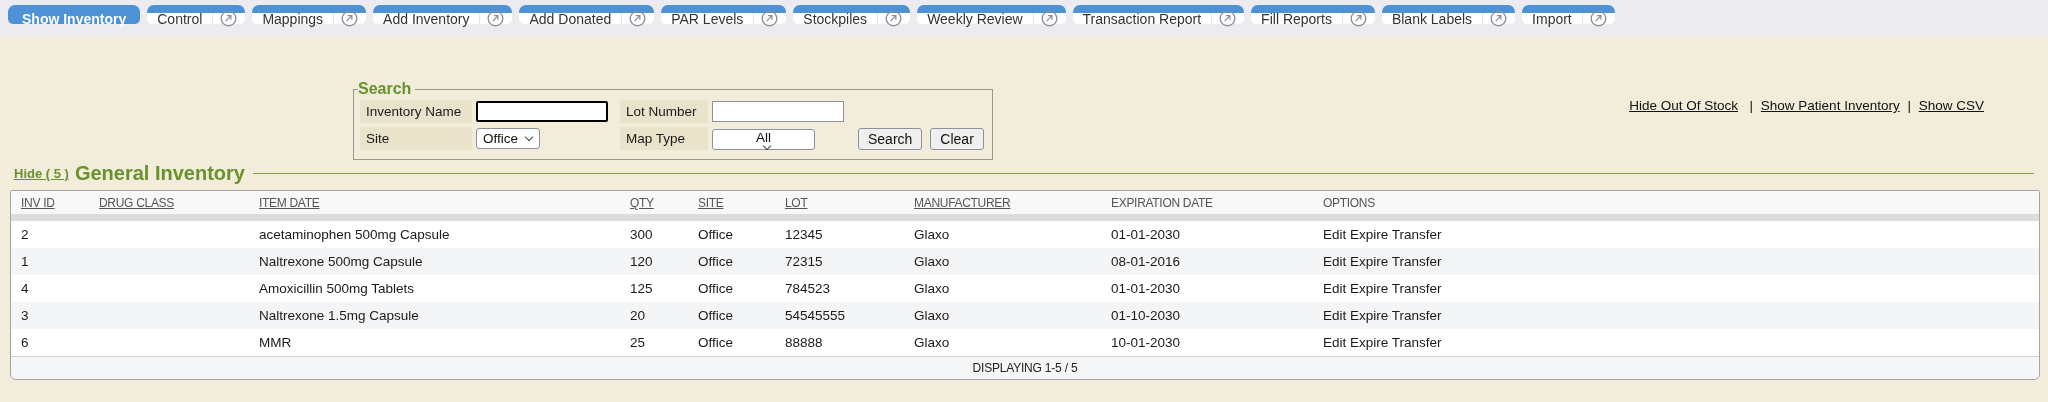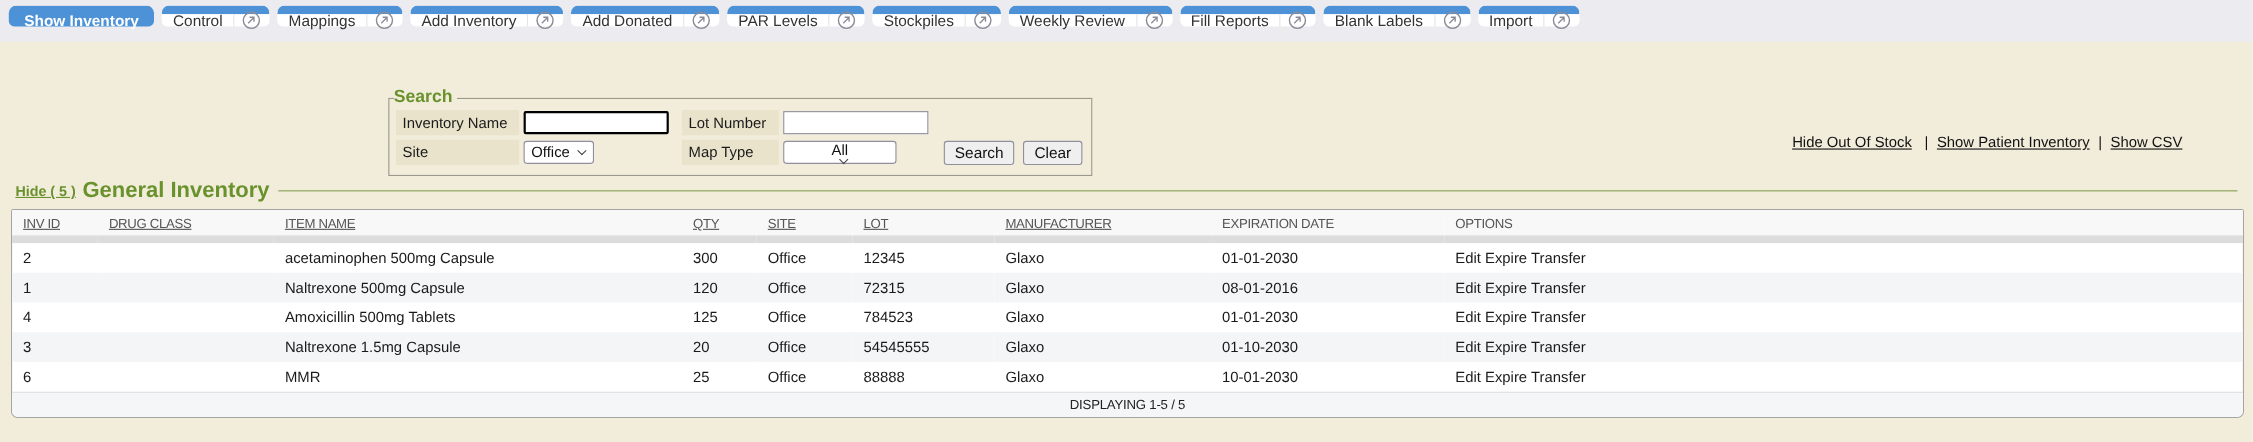--- a/index.html
+++ b/index.html
@@ -33,21 +33,21 @@
              border:1px solid #8f8f9d; border-radius:3px; height:21px; font-size:13.5px; color:#111; padding:0 6px; cursor:pointer; }
   .fakesel .chev { width:6px; height:6px; border-right:1.6px solid #444; border-bottom:1.6px solid #444;
                    transform:rotate(45deg); margin:-3px 1px 0 8px; }
   .sel-site { width:64px; }
   .sel-map { width:103px;flex-direction:column; }
   .btnrow { display:flex; gap:8px; justify-content:flex-end; padding-right:2px; }
   button.btn { font-family:"Liberation Sans", sans-serif; font-size:14px; color:#111; background:#efefef;
                border:1px solid #8f8f9d; border-radius:3px; padding:2px 9px; cursor:pointer; }
 
   
-  .top-links { position:absolute; right:64px; top:84px; font-size:13.5px; color:#111; white-space:nowrap; }
+  .top-links { position:absolute; right:64px; top:60px; font-size:13.5px; color:#111; white-space:nowrap; }
   .top-links a { color:#111; text-decoration:underline; cursor:pointer; }
   .top-links .sep { padding:0 4px; text-decoration:none; }
 
   
   .section-head { position:absolute; left:14px; top:124px; right:14px; display:flex; align-items:center; }
   .hide-link { color:#69922d; font-weight:bold; font-size:13px; text-decoration:underline; cursor:pointer; margin-right:6px; white-space:nowrap; }
   .section-title { color:#69922d; font-weight:bold; font-size:20px; white-space:nowrap; margin-right:8px; }
   .section-rule { flex:1; height:1px; background:#85a053; }
 
   
@@ -122,20 +122,29 @@
         <span class="tab-label">Stockpiles</span>
         <span class="tab-icon">
           <svg viewBox="0 0 17 17">
             <circle cx="8.5" cy="8.5" r="7.3" fill="none" stroke="#8b8b97" stroke-width="1.3"></circle>
             <path d="M5.6 11.1 L10.8 5.9 M6.9 5.7 H10.9 V9.7" fill="none" stroke="#8b8b97" stroke-width="1.2"></path>
           </svg>
         </span>
       </div>
       <div class="tab">
         <span class="tab-label">Weekly Review</span>
+        <span class="tab-icon">
+          <svg viewBox="0 0 17 17">
+            <circle cx="8.5" cy="8.5" r="7.3" fill="none" stroke="#8b8b97" stroke-width="1.3"></circle>
+            <path d="M5.6 11.1 L10.8 5.9 M6.9 5.7 H10.9 V9.7" fill="none" stroke="#8b8b97" stroke-width="1.2"></path>
+          </svg>
+        </span>
+      </div>
+      <div class="tab">
+        <span class="tab-label">Transaction Report</span>
         <span class="tab-icon">
           <svg viewBox="0 0 17 17">
             <circle cx="8.5" cy="8.5" r="7.3" fill="none" stroke="#8b8b97" stroke-width="1.3"></circle>
             <path d="M5.6 11.1 L10.8 5.9 M6.9 5.7 H10.9 V9.7" fill="none" stroke="#8b8b97" stroke-width="1.2"></path>
           </svg>
         </span>
       </div>
       <div class="tab">
         <span class="tab-label">Fill Reports</span>
         <span class="tab-icon">
@@ -219,21 +228,21 @@
           <col style="width: 87px;">
           <col style="width: 129px;">
           <col style="width: 197px;">
           <col style="width: 212px;">
           <col style="width: 726px;">
         </colgroup>
       <thead>
           <tr id="inv-head">
             <th class="sortable">INV ID</th>
             <th class="sortable">DRUG CLASS</th>
-            <th class="sortable">ITEM NAME</th>
+            <th class="sortable">ITEM DATE</th>
             <th class="sortable">QTY</th>
             <th class="sortable">SITE</th>
             <th class="sortable">LOT</th>
             <th class="sortable">MANUFACTURER</th>
             <th class="">EXPIRATION DATE</th>
             <th class="">OPTIONS</th>
           </tr>
         </thead>
       <tbody id="inv-body">
           <tr>

